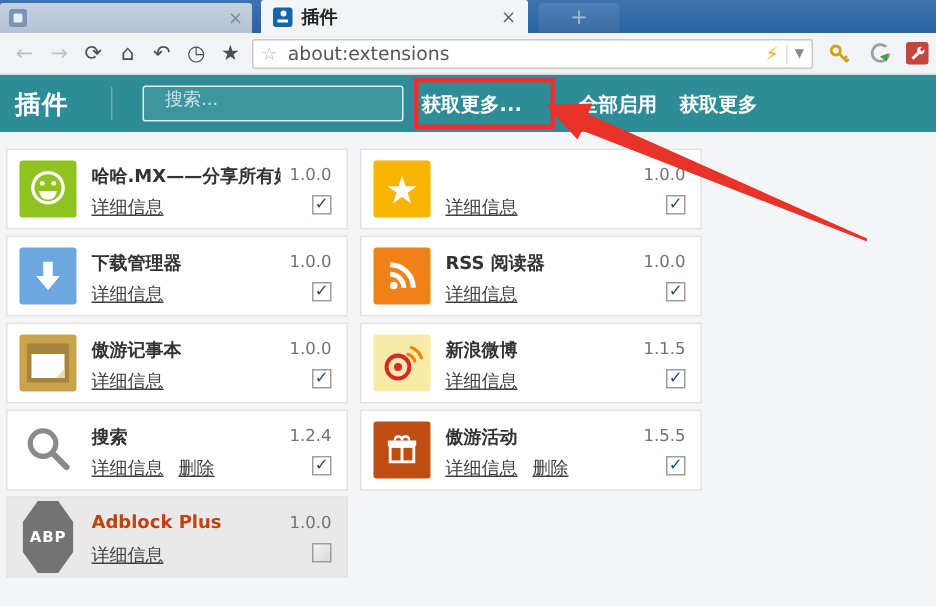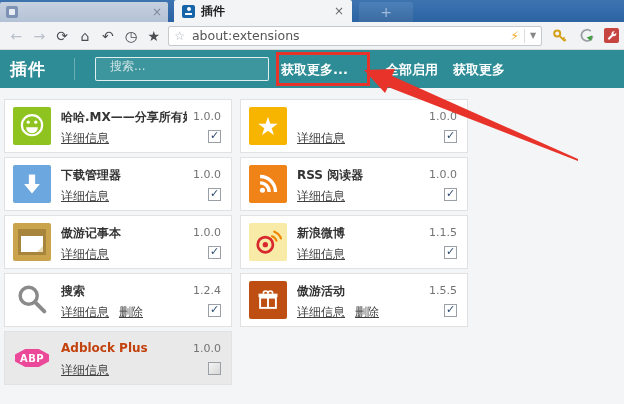--- a/index.html
+++ b/index.html
@@ -61,21 +61,21 @@
   .ext-icon{position:absolute;left:8px;top:7px;width:38px;height:38px;border-radius:2px;
           display:flex;align-items:center;justify-content:center;}
   .ic-smiley{background:#8FC31F;}
   .ic-star{background:#F7B500;color:#fff;font-size:25px;line-height:1;}
   .ic-down{background:#6DA7E0;}
   .ic-rss{background:#EF8318;}
   .ic-note{background:#C9A44C;}
   .ic-weibo{background:#F8EBA8;}
   .ic-mag{background:transparent;}
   .ic-gift{background:#BF4E12;}
-  .abp-octagon{width:34px;height:18px;background:#ec4899;display:flex;align-items:center;justify-content:center;
+  .abp-octagon{width:34px;height:48px;background:#737373;display:flex;align-items:center;justify-content:center;
           clip-path:polygon(30% 0,70% 0,100% 30%,100% 70%,70% 100%,30% 100%,0 70%,0 30%);}
   .abp-text{color:#fff;font-size:10px;font-weight:bold;letter-spacing:.5px;}
   .ext-title{position:absolute;left:56px;top:9px;right:44px;font-size:12px;font-weight:bold;color:#333;
           white-space:nowrap;overflow:hidden;}
   .card.disabled .ext-title{color:#c2410c;}
   .ext-links{position:absolute;left:56px;top:30px;display:flex;gap:10px;}
   .ext-link{font-size:12px;color:#404040;text-decoration:underline;cursor:pointer;}
   .ext-version{position:absolute;right:10px;top:10px;font-size:11px;color:#737373;}
   .checkbox{position:absolute;right:10px;top:30px;width:13px;height:13px;background:#fff;
           border:1px solid #9aa0a6;box-sizing:border-box;display:flex;align-items:center;justify-content:center;}

